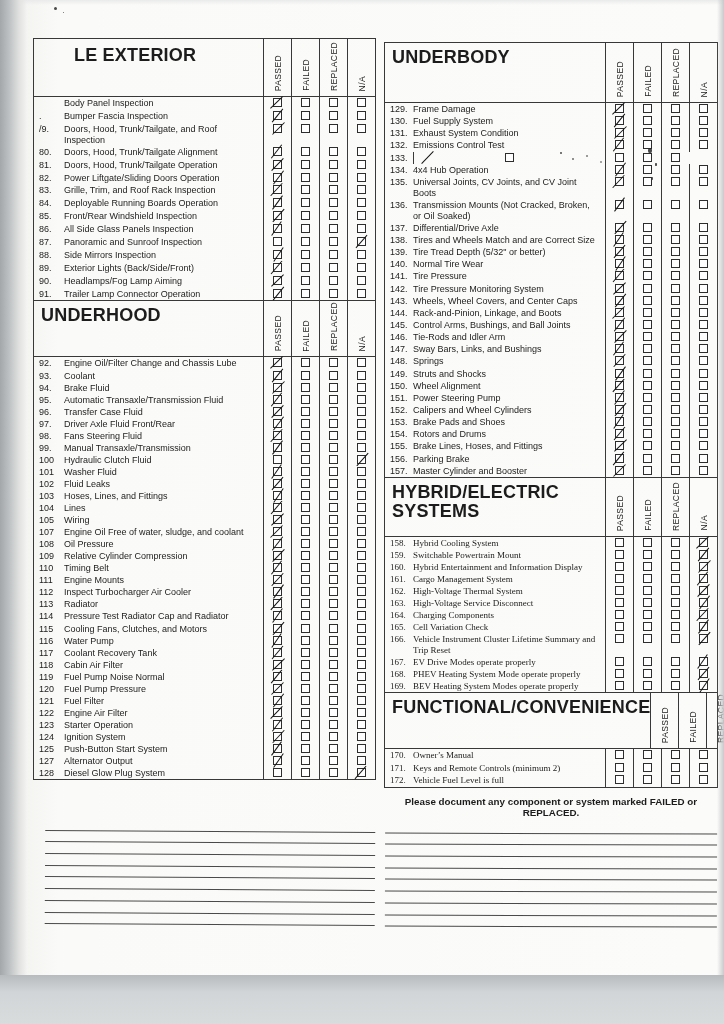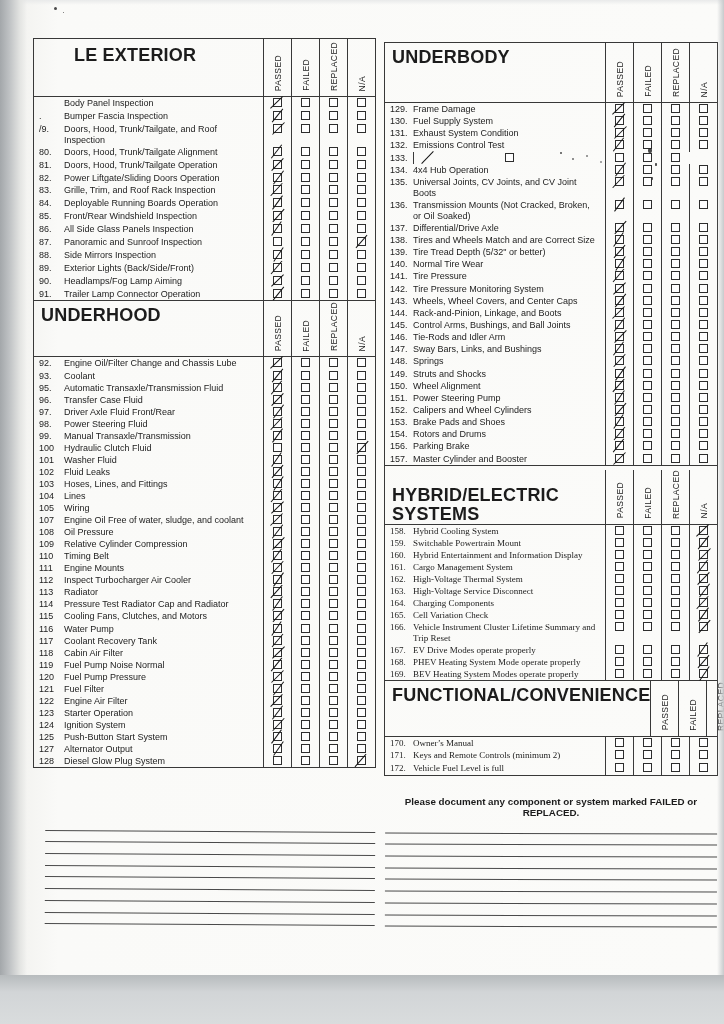--- a/index.html
+++ b/index.html
@@ -30,21 +30,21 @@
   .section:first-child{border-top:none;}
   .sec-header{display:flex;border-bottom:1.4px solid #383838;}
   .sec-title{flex:1;font-weight:bold;font-size:18px;letter-spacing:.2px;padding:5px 0 0 7px;line-height:1.05;}
   .sec-exterior .sec-title{padding-left:40px;padding-top:7px;}
   .colheads{display:flex;}
   .colhead{width:28px;border-left:1.2px solid #383838;display:flex;justify-content:center;align-items:flex-end;padding-bottom:5px;}
   .vtext{writing-mode:vertical-rl;transform:rotate(180deg);font-size:8.5px;letter-spacing:.4px;color:#222;white-space:nowrap;}
   .sec-exterior .sec-header{height:58px;gap:9px;}
   .sec-underhood .sec-header{height:56px;}
   .sec-underbody .sec-header{height:60px;}
-  .sec-hybrid .sec-header{height:59px;align-items:flex-end;}
+  .sec-hybrid .sec-header{height:59px;}
   .sec-functional .sec-header{height:56px;}
 
   .row{display:grid;grid-template-columns:30px 1fr 28px 28px 28px 28px;align-items:start;}
   .tbl-right .row{grid-template-columns:28px 1fr 28px 28px 28px 28px;}
   .sec-exterior .row{min-height:12.9px;}
   .sec-underhood .row{min-height:12.05px;}
   .sec-underbody .row{min-height:12.15px;}
   .sec-hybrid .row{min-height:11.9px;font-family:Liberation Serif, serif;}
   .sec-functional .row{min-height:12.8px;font-family:Liberation Serif, serif;}
   .num{font-size:9px;line-height:11px;padding:1px 0 0 5px;}
@@ -390,20 +390,37 @@
               <span class="box"></span>
             </div>
             <div class="cell">
               <span class="box"></span>
             </div>
             <div class="cell">
               <span class="box"></span>
             </div>
           </div>
           <div class="row">
+            <span class="num">94.</span>
+            <span class="lbl">Brake Fluid</span>
+            <div class="cell">
+              <span class="box"></span>
+              <span class="slash" style="transform: rotate(-45deg); left: 6px;"></span>
+            </div>
+            <div class="cell">
+              <span class="box"></span>
+            </div>
+            <div class="cell">
+              <span class="box"></span>
+            </div>
+            <div class="cell">
+              <span class="box"></span>
+            </div>
+          </div>
+          <div class="row">
             <span class="num">95.</span>
             <span class="lbl">Automatic Transaxle/Transmission Fluid</span>
             <div class="cell">
               <span class="box"></span>
               <span class="slash" style="transform: rotate(-52deg); left: 4px;"></span>
             </div>
             <div class="cell">
               <span class="box"></span>
             </div>
             <div class="cell">
@@ -442,21 +459,21 @@
             </div>
             <div class="cell">
               <span class="box"></span>
             </div>
             <div class="cell">
               <span class="box"></span>
             </div>
           </div>
           <div class="row">
             <span class="num">98.</span>
-            <span class="lbl">Power Steering Fluid</span>
+            <span class="lbl">Fans Steering Fluid</span>
             <div class="cell">
               <span class="box"></span>
               <span class="slash" style="transform: rotate(-47deg); left: 4px;"></span>
             </div>
             <div class="cell">
               <span class="box"></span>
             </div>
             <div class="cell">
               <span class="box"></span>
             </div>
@@ -1387,20 +1404,37 @@
             <div class="cell">
               <span class="box"></span>
             </div>
           </div>
           <div class="row">
             <span class="num">154.</span>
             <span class="lbl">Rotors and Drums</span>
             <div class="cell">
               <span class="box"></span>
               <span class="slash" style="transform: rotate(-50deg); left: 5px;"></span>
+            </div>
+            <div class="cell">
+              <span class="box"></span>
+            </div>
+            <div class="cell">
+              <span class="box"></span>
+            </div>
+            <div class="cell">
+              <span class="box"></span>
+            </div>
+          </div>
+          <div class="row">
+            <span class="num">155.</span>
+            <span class="lbl">Brake Lines, Hoses, and Fittings</span>
+            <div class="cell">
+              <span class="box"></span>
+              <span class="slash" style="transform: rotate(-44deg); left: 6px;"></span>
             </div>
             <div class="cell">
               <span class="box"></span>
             </div>
             <div class="cell">
               <span class="box"></span>
             </div>
             <div class="cell">
               <span class="box"></span>
             </div>

